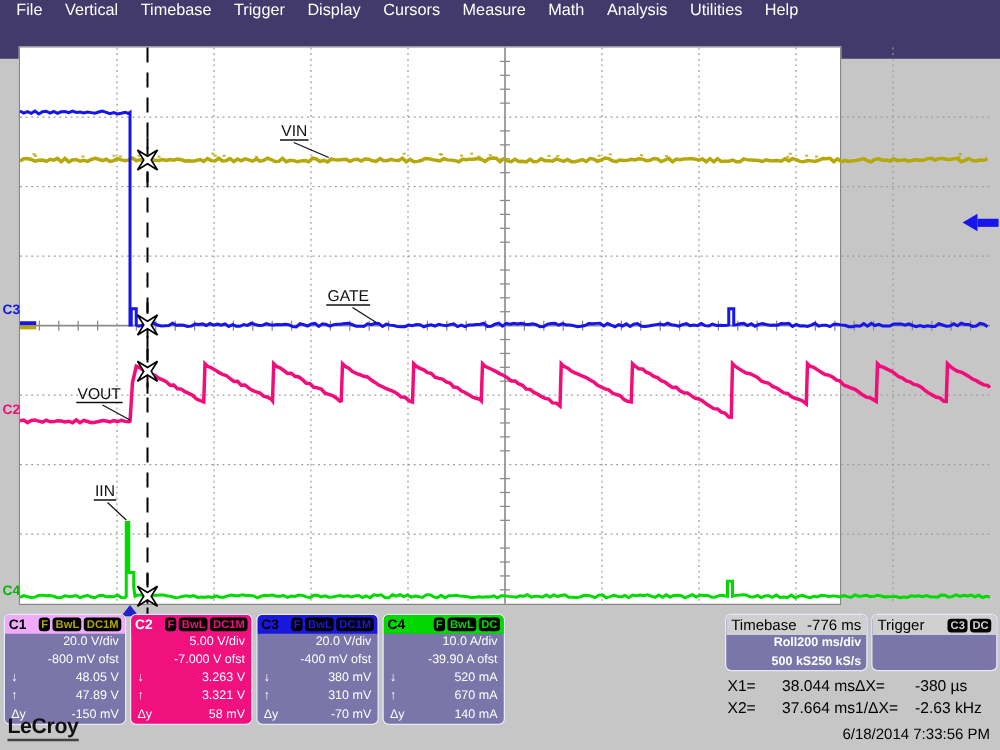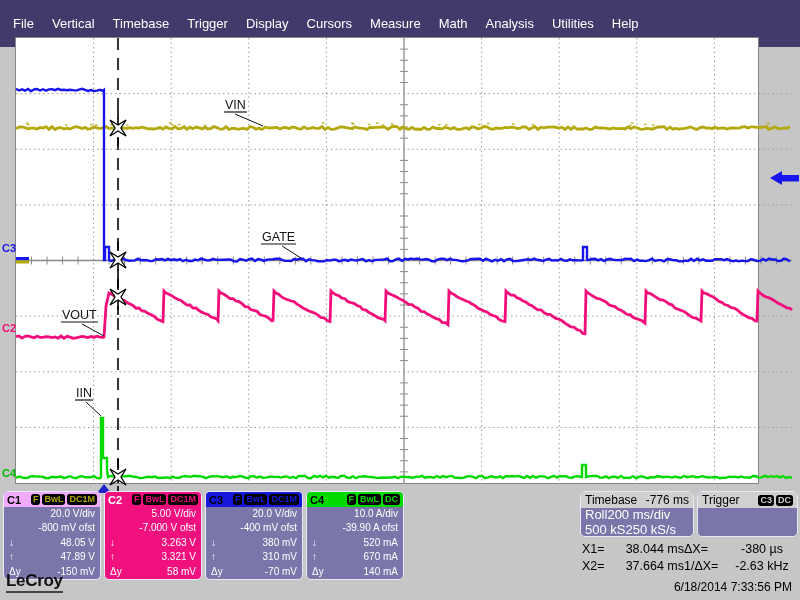--- a/index.html
+++ b/index.html
@@ -1,24 +1,24 @@
 <!DOCTYPE html>
 <html><head>
 <meta charset="utf-8">
 <style>
   html,body{margin:0;padding:0;background:#888;}
   *{box-sizing:border-box;}
   .screen{position:relative;width:800px;height:600px;background:#c6c6c6;overflow:hidden;
           font-family:"Liberation Sans",sans-serif;-webkit-font-smoothing:none;}
   
   .menubar{position:absolute;left:0;top:0;width:800px;height:47px;background:#413a6b;
-           display:flex;align-items:center;padding-left:4px;}
+           display:flex;padding-left:4px;}
   .menu-item{color:#fff;font-size:13px;padding:0 9px;cursor:default;}
   
-  .plot{position:absolute;left:15px;top:37px;width:744px;height:447px;background:#fff;
+  .plot{position:absolute;left:15px;top:37px;width:658px;height:447px;background:#fff;
         border:1.5px solid #868686;}
   .plot svg{overflow:visible;display:block;}
   .edge-label{position:absolute;left:2px;font-size:11px;font-weight:700;}
   .trig-pos{position:absolute;left:97px;top:484px;width:0;height:0;
             border-left:7px solid transparent;border-right:7px solid transparent;
             border-bottom:9px solid #2222cc;}
   
   .chbox{position:absolute;top:491px;width:98px;height:89px;background:#7b76aa;
          border:1px solid #e8e8f8;border-radius:5px;overflow:hidden;color:#fff;}
   .chbox-head{height:15px;display:flex;align-items:center;justify-content:space-between;
@@ -28,29 +28,29 @@
          line-height:11px;font-style:normal;}
   .ch-row{display:flex;justify-content:space-between;padding:0 5px;font-size:10px;
           line-height:14.4px;white-space:nowrap;}
   .ch-row .k{min-width:10px;text-align:left;}
   .ch-row .v{margin-left:auto;}
   
   .panel{position:absolute;top:491px;height:46px;background:#7b76aa;border:1px solid #e8e8f8;
          border-radius:5px;overflow:hidden;color:#fff;}
   .panel-head{height:16px;background:#d0d0d0;color:#000;display:flex;align-items:center;
               justify-content:space-between;padding:0 4px;font-size:12px;}
-  .panel-row{display:flex;justify-content:flex-start;padding:0 4px;font-size:13px;
-             line-height:14.5px;white-space:nowrap;}
+  .panel-row{display:flex;justify-content:flex-end;padding:0 4px;font-size:10px;
+             line-height:14.5px;white-space:nowrap;font-weight:bold;}
   
   .cursor-readout{position:absolute;left:582px;top:541px;width:212px;color:#000;font-size:12.5px;}
   .cr-row{display:flex;line-height:16.5px;white-space:nowrap;}
   .cr-row span:nth-child(1){width:30px;}
   .cr-row span:nth-child(2){width:72px;text-align:right;}
   .cr-row span:nth-child(3){width:48px;text-align:left;}
-  .cr-row span:nth-child(4){width:60px;text-align:center;}
+  .cr-row span:nth-child(4){width:60px;text-align:left;}
   
   .logo{position:absolute;left:6px;top:571px;font-size:17px;font-weight:700;color:#111;
         border-bottom:2px solid #444;letter-spacing:-0.3px;padding-bottom:0px;}
   .datetime{position:absolute;right:8px;top:580px;font-size:12px;color:#000;text-align:center;}
   
   .trig-arrow{position:absolute;left:769px;top:170px;width:30px;height:16px;}
 </style>
 </head>
 <body>
 

